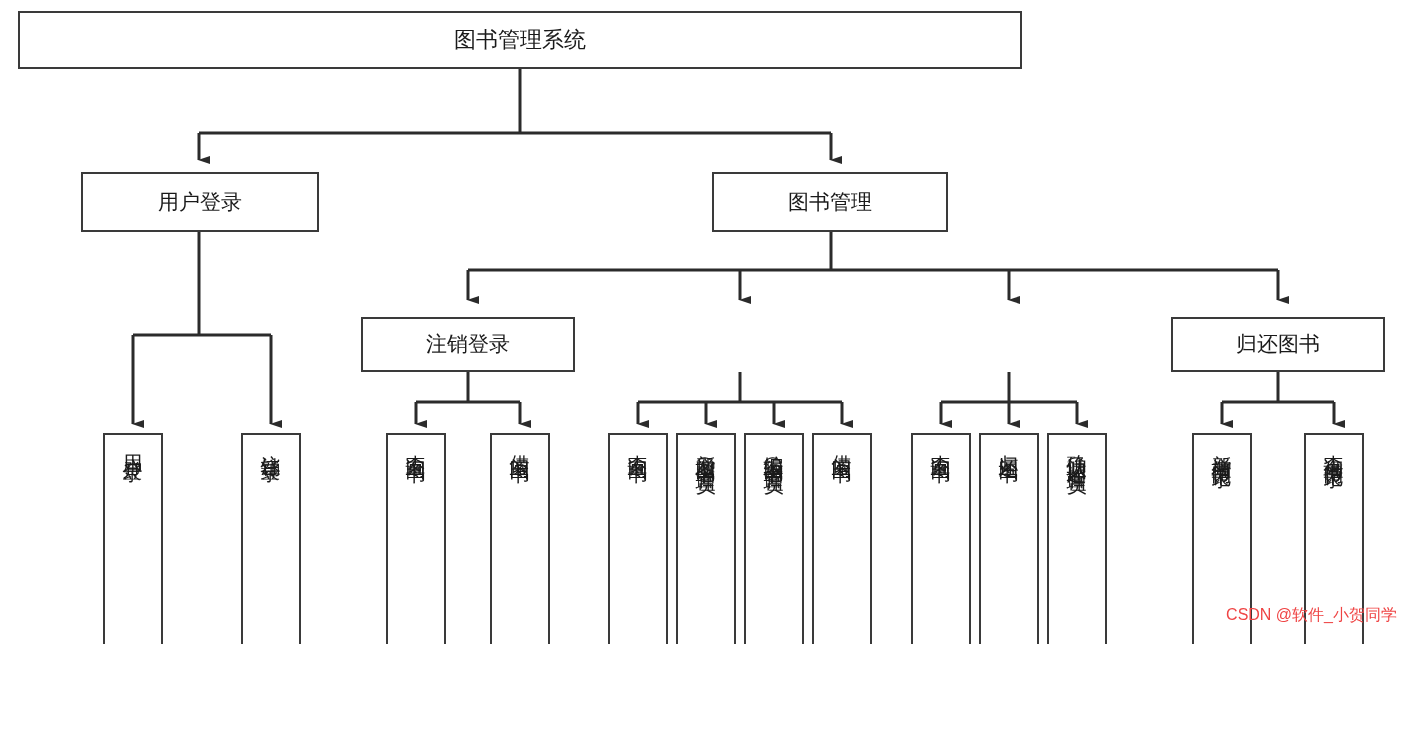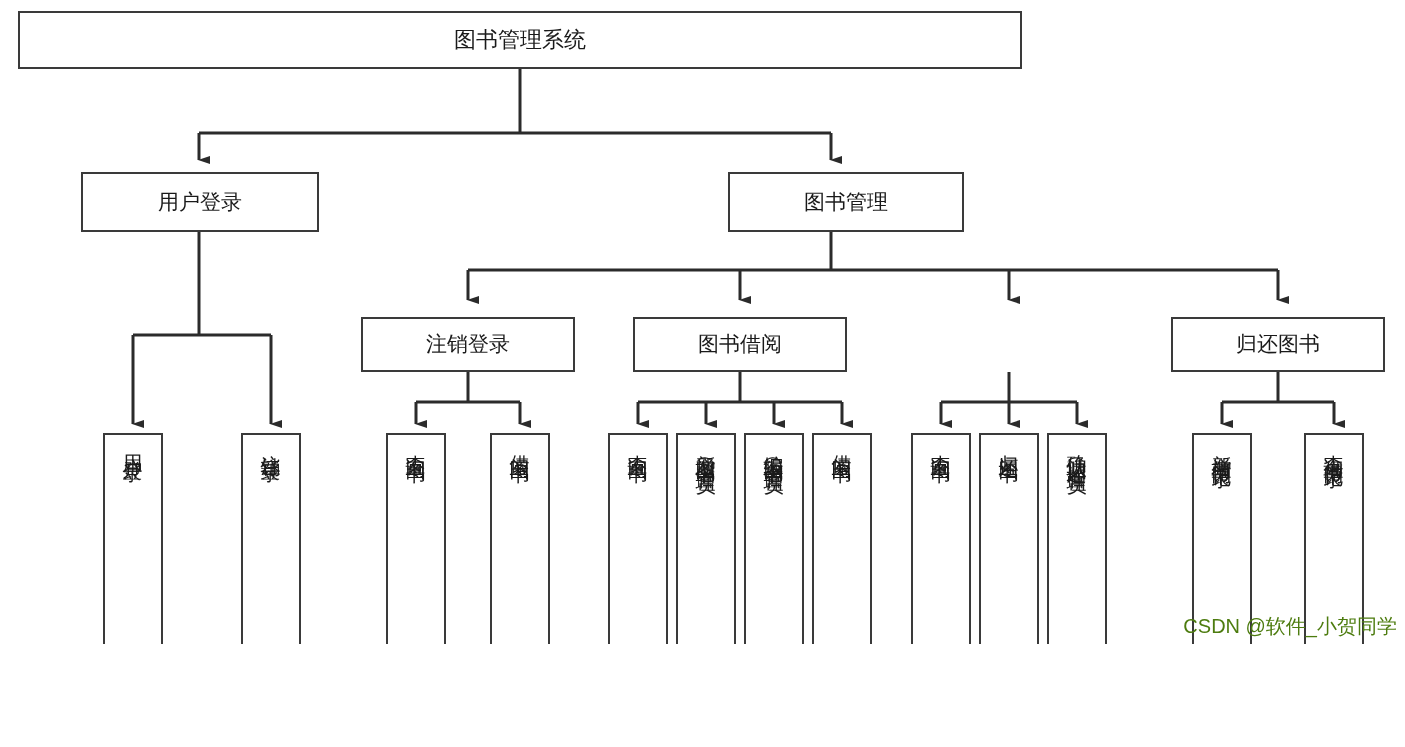--- a/index.html
+++ b/index.html
@@ -56,23 +56,23 @@
   .node.vert .label {
     writing-mode: vertical-rl;
     text-orientation: upright;
     font-size: 20px;
     letter-spacing: 3px;
     line-height: 1;
   }
   .watermark {
     position: absolute;
     right: 8px;
-    bottom: 4px;
-    font-size: 20px;
-    color: #4d7c0f;
+    bottom: 18px;
+    font-size: 16px;
+    color: #ef4444;
     z-index: 5;
     white-space: nowrap;
   }
 </style>
 </head>
 <body>
 
 <div id="canvas">
 
   <svg id="wires" viewBox="0 0 1405 747">
@@ -126,31 +126,28 @@
   </svg>
 
   <div class="node horiz root" style="left:18px; top:11px; width:1004px; height:58px;">
     <span class="label">图书管理系统</span>
   </div>
 
   <div class="node horiz" style="left:81px; top:172px; width:238px; height:60px;">
     <span class="label">用户登录</span>
   </div>
 
-  <div class="node horiz" style="left:728px; top:172px; width:236px; height:60px;justify-content:center;">
+  <div class="node horiz" style="left:712px; top:172px; width:236px; height:60px;justify-content:center;">
     <span class="label">图书管理</span>
   </div>
 
   <div class="node horiz" style="left:361px; top:317px; width:214px; height:55px;">
     <span class="label">注销登录</span>
   </div>
 
-  <div class="node horiz" style="left:633px; top:317px; width:214px; height:55px;">
-    <span class="label">图书借阅</span>
-  </div>
 
 
   <div class="node horiz" style="left:1171px; top:317px; width:214px; height:55px;">
     <span class="label">归还图书</span>
   </div>
 
   <div class="node vert" style="left:103px; top:433px; width:60px; height:301px;">
     <span class="label">用户登录</span>
   </div>
 

